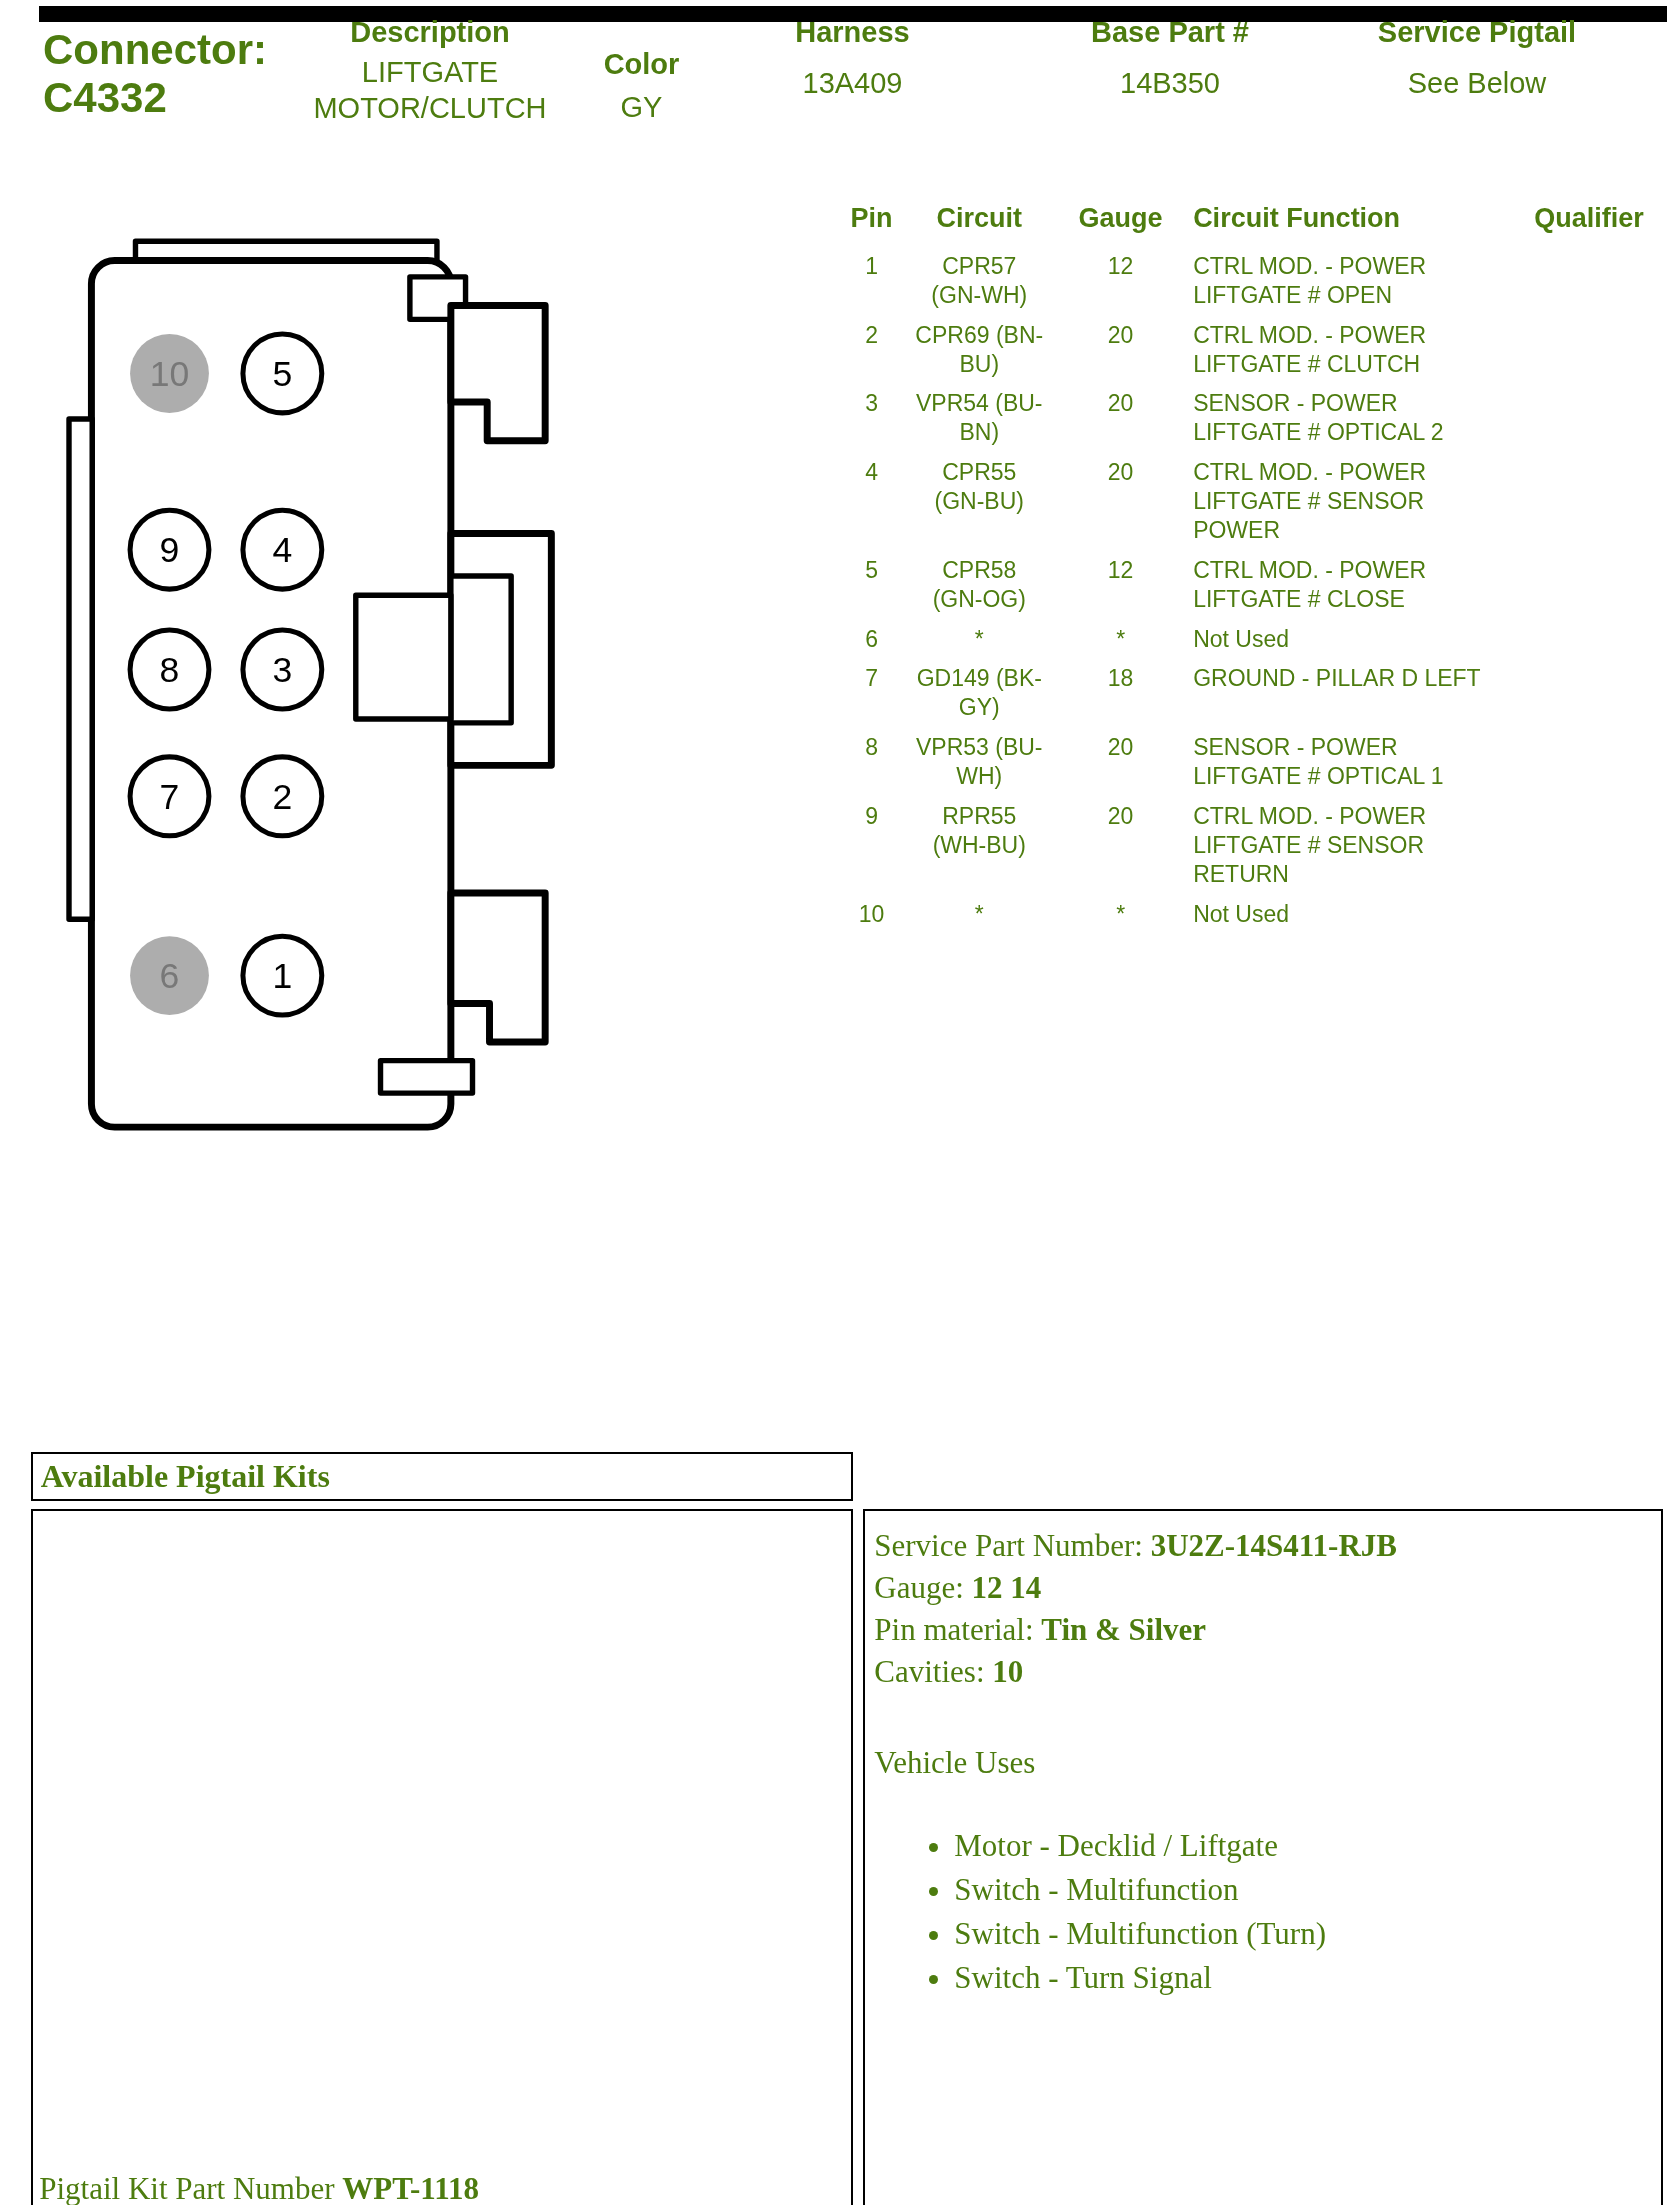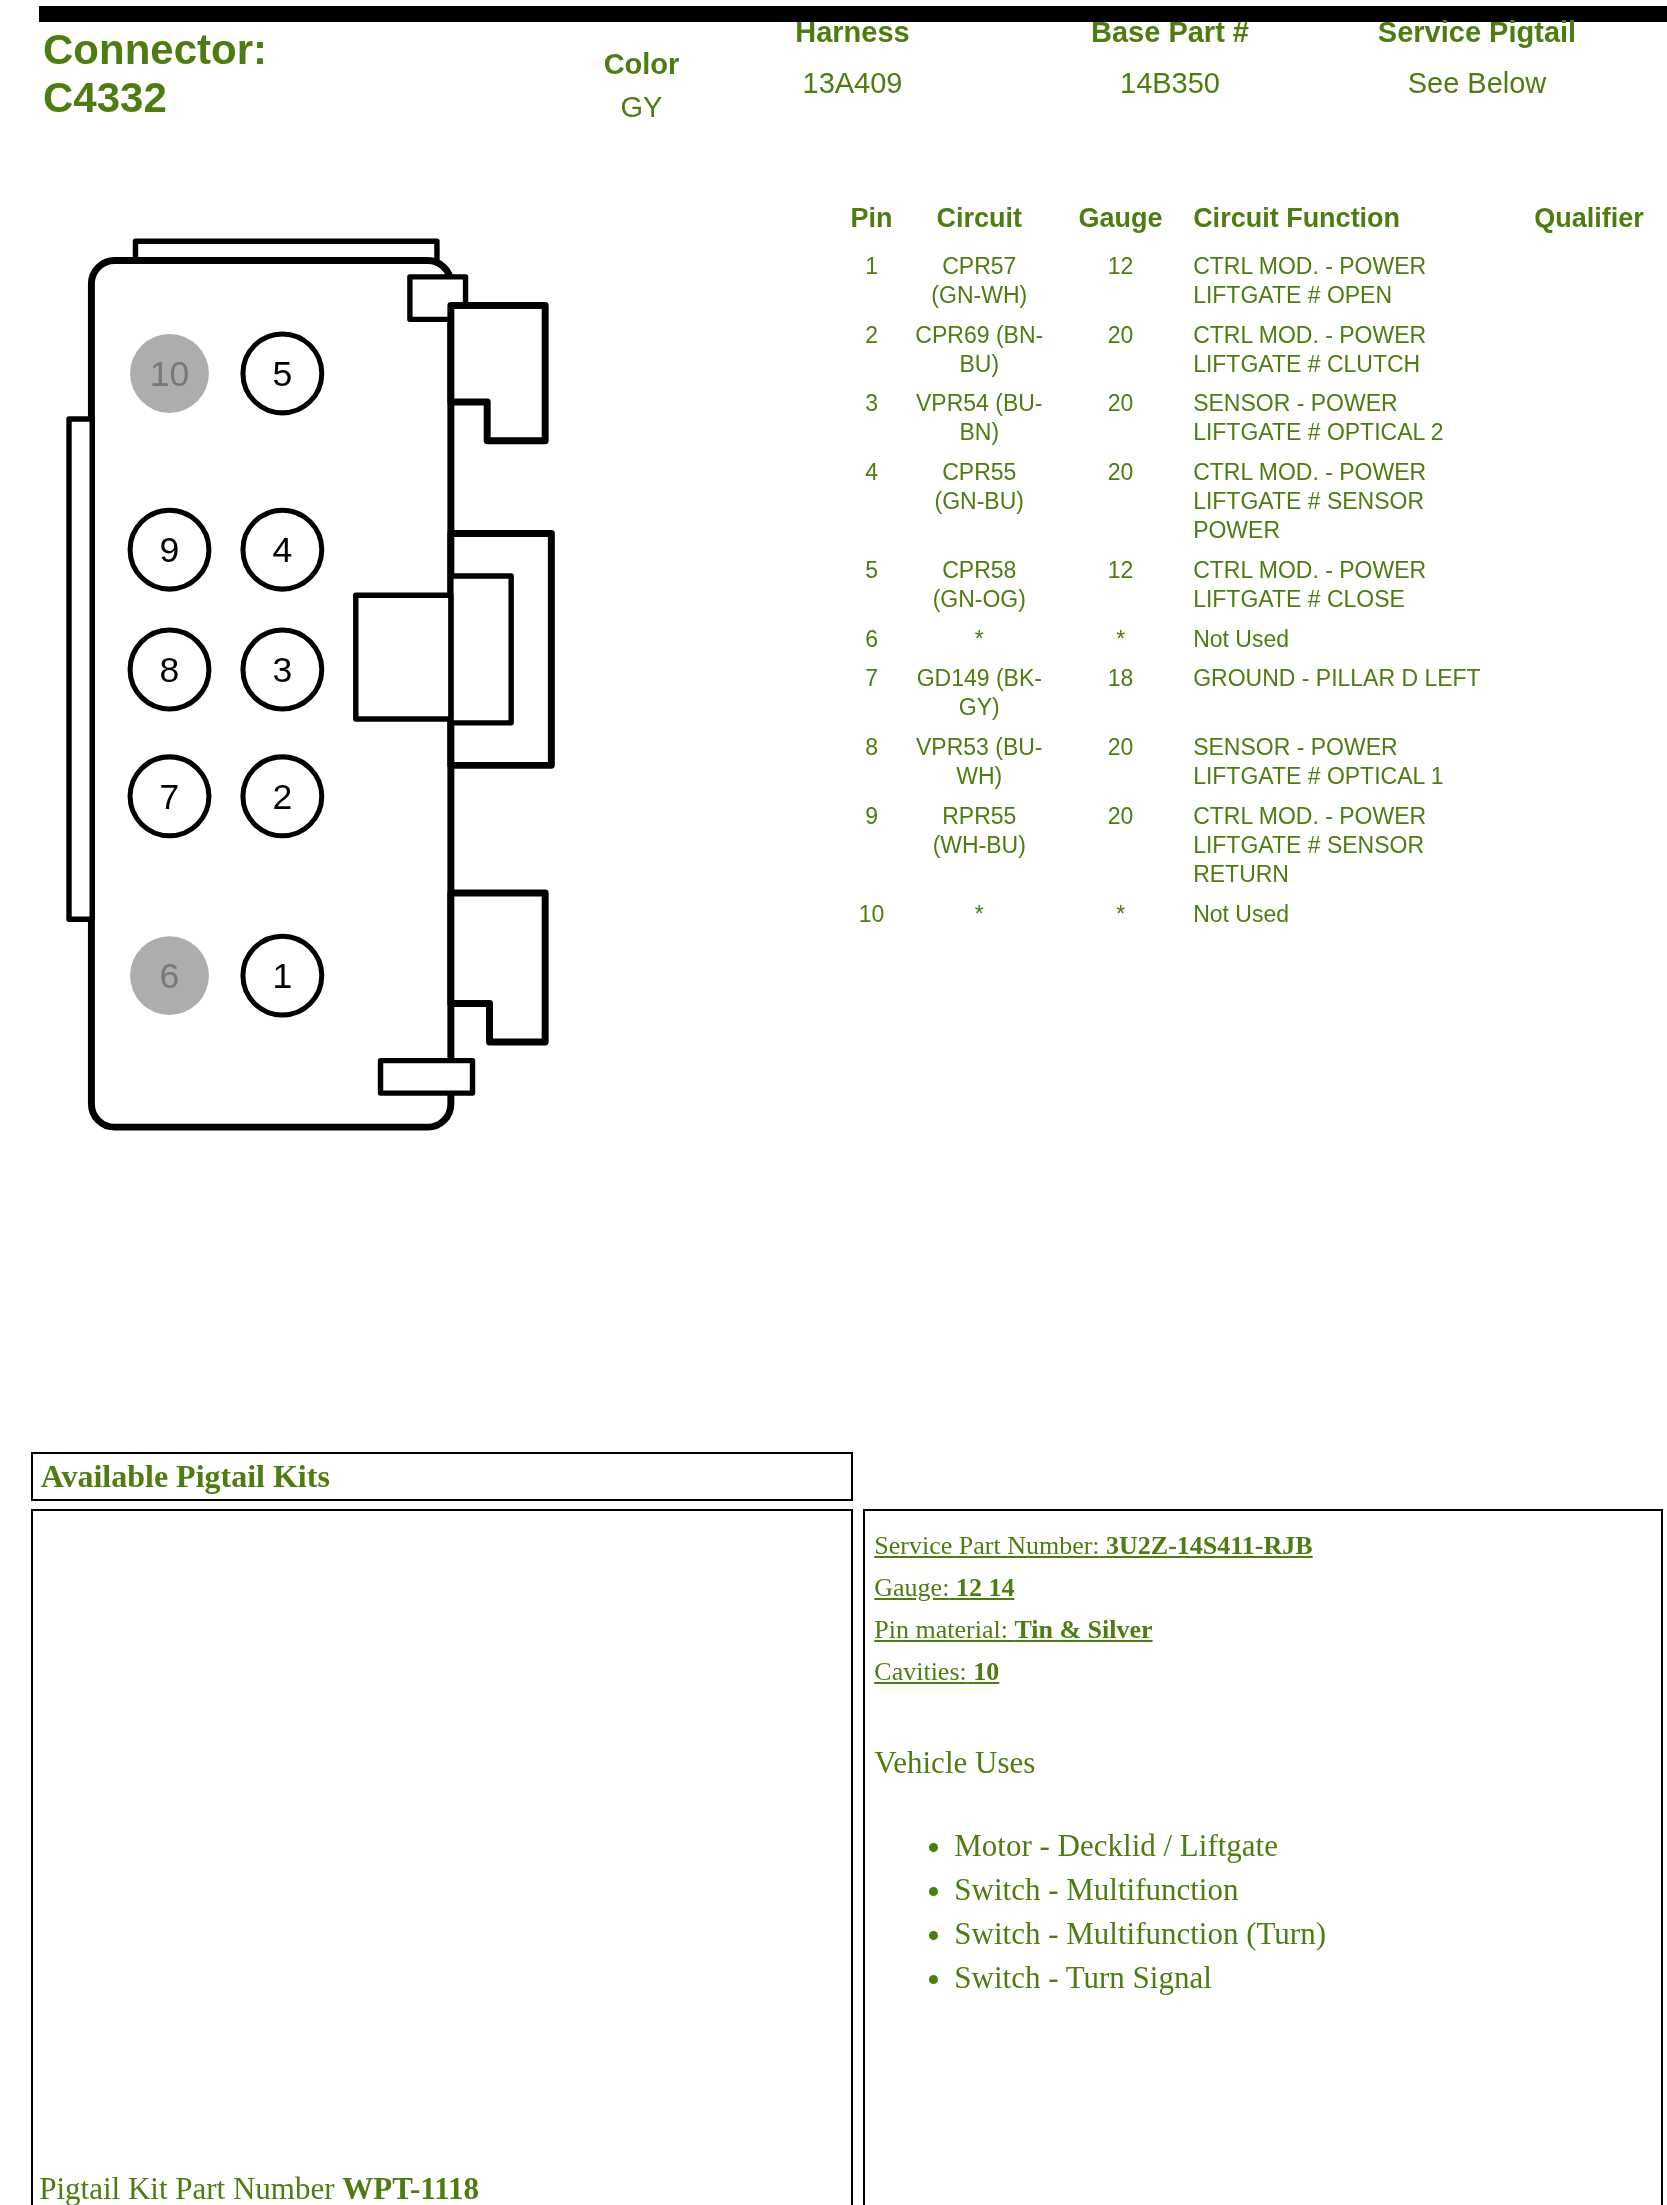--- a/index.html
+++ b/index.html
@@ -57,38 +57,43 @@
     position:absolute; left:31px; top:1509px; width:822px; height:711px;
     border:2.3px solid #000; box-sizing:border-box;
   }
   .kit-part { position:absolute; left:6.2px; bottom:10.8px; font-size:31px; }
   .kit-part b { font-weight:bold;text-align:center; }
   .service-box {
     position:absolute; left:863px; top:1509px; width:800px; height:711px;
     border:2.3px solid #000; box-sizing:border-box;
     padding:14px 7.7px 0 9.3px;
   }
-  .detail-line { font-size:26px; line-height:42px;text-decoration:underline; }
+  .detail-line { font-size:31px; line-height:42px; }
   .detail-line b { font-weight:bold; }
   .uses-title { font-size:31px; line-height:42px; margin-top:49px; }
   .uses-list { margin:40px 0 0 0; padding-left:80px; }
   .uses-list li { font-size:31px; line-height:44px; }
 </style>
 </head>
 <body>
 
 <div class="page">
 
   <div class="topbar"></div>
 
   <div class="conn-title">
     <div>Connector:</div>
     <div>C4332</div>
   </div>
 
+  <div class="hcol hcol-desc">
+    <div class="h">Description</div>
+    <div class="v">LIFTGATE
+MOTOR/CLUTCH</div>
+  </div>
   <div class="hcol hcol-color">
     <div class="h">Color</div>
     <div class="v">GY</div>
   </div>
   <div class="hcol hcol-harn">
     <div class="h">Harness</div>
     <div class="v">13A409</div>
   </div>
   <div class="hcol hcol-base">
     <div class="h">Base Part #</div>

